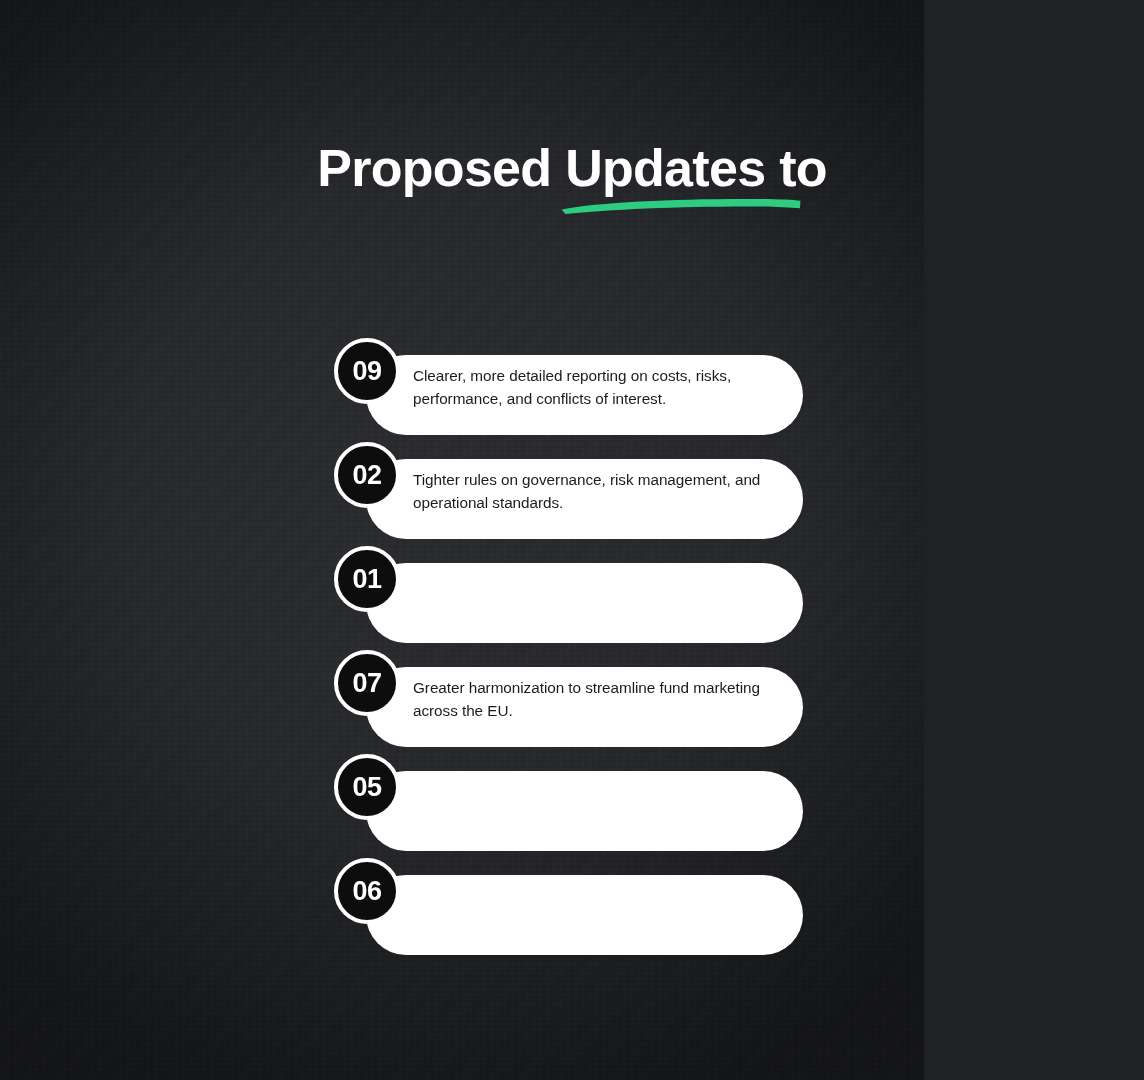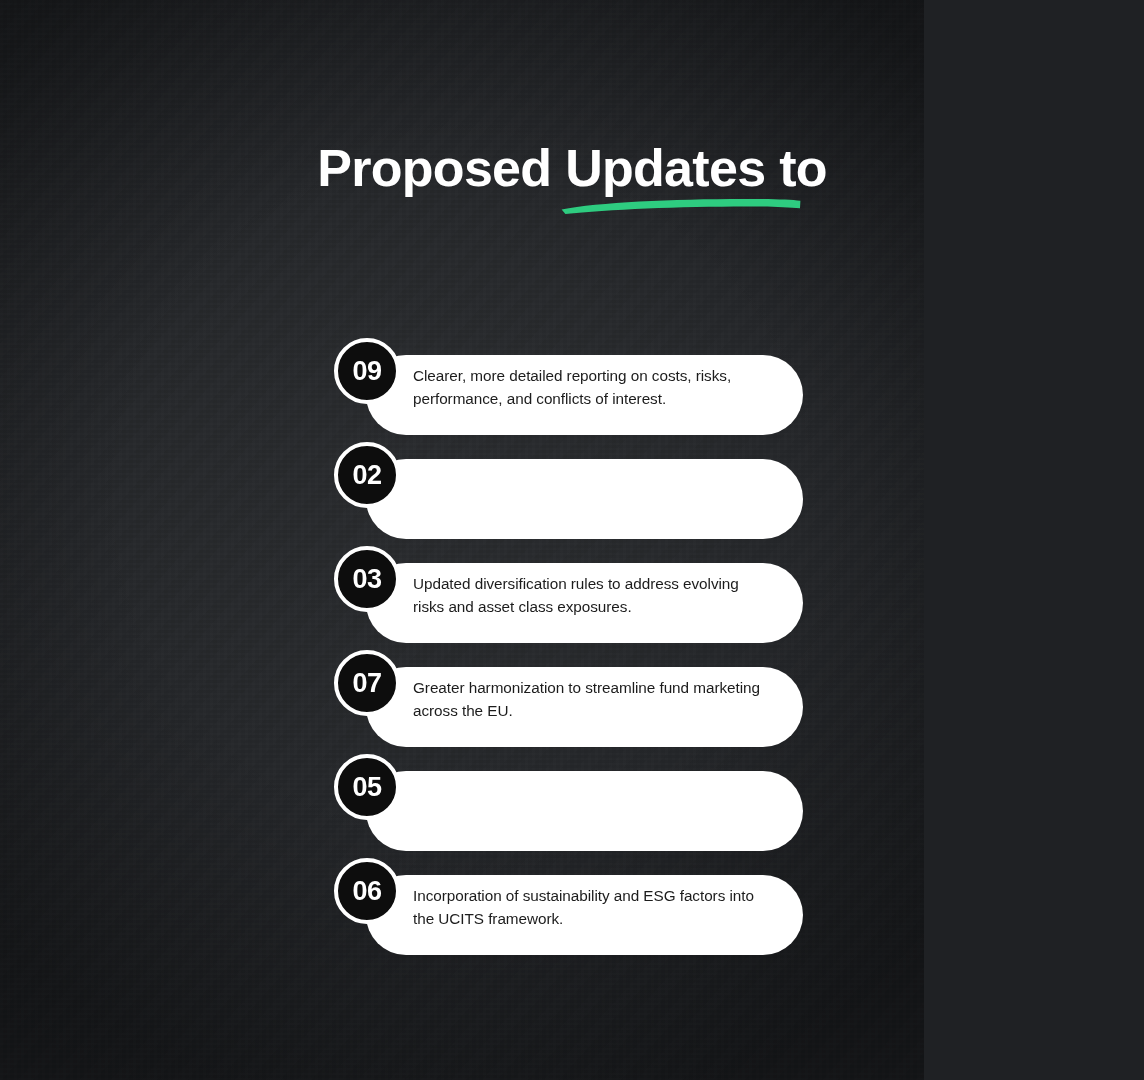--- a/index.html
+++ b/index.html
@@ -162,50 +162,49 @@
     <div class="step">
       <div class="step-pill"></div>
       <div class="step-text">Clearer, more detailed reporting on costs, risks, performance, and conflicts of interest.</div>
       <div class="step-badge">
         <span class="step-badge-label">09</span>
       </div>
     </div>
 
     <div class="step">
       <div class="step-pill"></div>
+      <div class="step-text">Tighter rules on governance, risk management, and operational standards.</div>
       <div class="step-badge">
         <span class="step-badge-label">02</span>
       </div>
     </div>
 
     <div class="step">
       <div class="step-pill"></div>
-      <div class="step-text">Updated diversification rules to address evolving risks and asset class exposures.</div>
-      <div class="step-badge">
-        <span class="step-badge-label">03</span>
+      <div class="step-badge">
+        <span class="step-badge-label">01</span>
       </div>
     </div>
 
     <div class="step">
       <div class="step-pill"></div>
       <div class="step-text">Greater harmonization to streamline fund marketing across the EU.</div>
       <div class="step-badge">
         <span class="step-badge-label">07</span>
       </div>
     </div>
 
     <div class="step">
       <div class="step-pill"></div>
       <div class="step-badge">
         <span class="step-badge-label">05</span>
       </div>
     </div>
 
     <div class="step">
       <div class="step-pill"></div>
-      <div class="step-text">Incorporation of sustainability and ESG factors into the UCITS framework.</div>
       <div class="step-badge">
         <span class="step-badge-label">06</span>
       </div>
     </div>
 
   </div>
 </div>
 
 </body></html>

